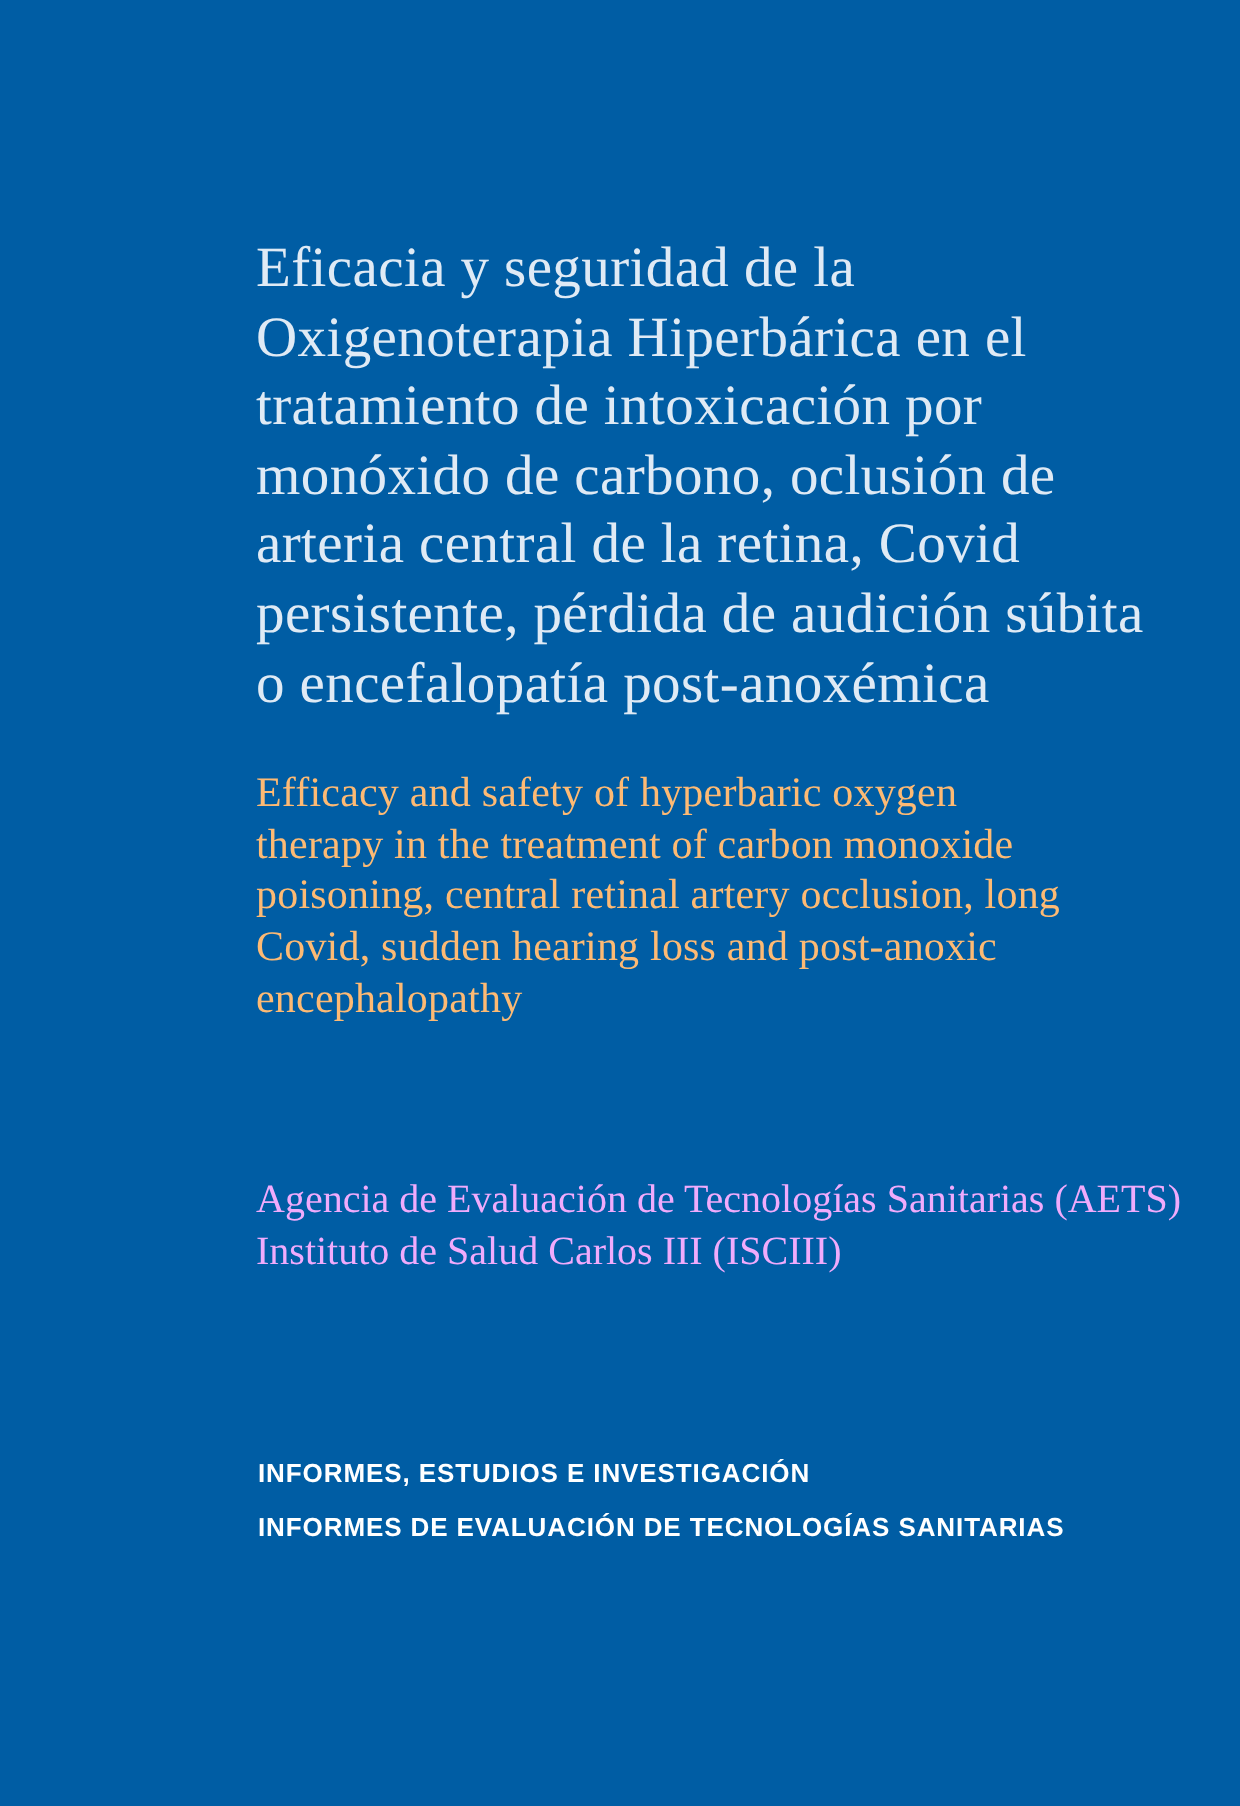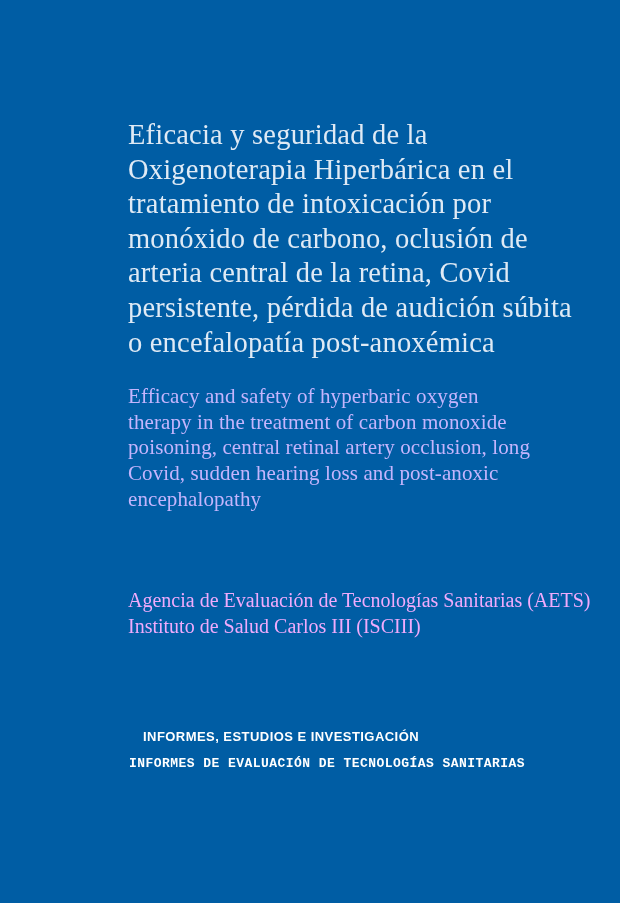--- a/index.html
+++ b/index.html
@@ -18,42 +18,42 @@
   .title-es {
     left: 92px; top: 82px; width: 480px;
     font-size: 28.5px; line-height: 34.6px;
     color: #dfeaf5;
     white-space: pre-line;
     letter-spacing: 0.2px;
   }
   .title-en {
     left: 92px; top: 348px; width: 470px;
     font-size: 21px; line-height: 25.7px;
-    color: #c4b5fd;
+    color: #fdba74;
     white-space: pre-line;
     letter-spacing: 0.1px;
   }
   .agency-block {
     left: 92px; top: 552px; width: 480px;
     font-size: 20px; line-height: 25.5px;
     color: #f0abfc;
     white-space: pre-line;
   }
 
   
   .series {
     font-family: "Liberation Sans", sans-serif;
     font-weight: 700;
     font-size: 13px;
     letter-spacing: 0.45px;
     color: #ffffff;
     white-space: nowrap;
   }
-  .series-1 { left: 107px; top: 693px; }
-  .series-2 { left: 93px; top: 720px; font-family: Liberation Mono, monospace; }
+  .series-1 { left: 93px; top: 693px; }
+  .series-2 { left: 93px; top: 720px; }
 
   
   .logo-row { left: 0; top: 800px; width: 620px; height: 90px; }
 </style>
 </head>
 <body>
 
 <div class="abs title-es">Eficacia y seguridad de la
 Oxigenoterapia Hiperbárica en el
 tratamiento de intoxicación por

